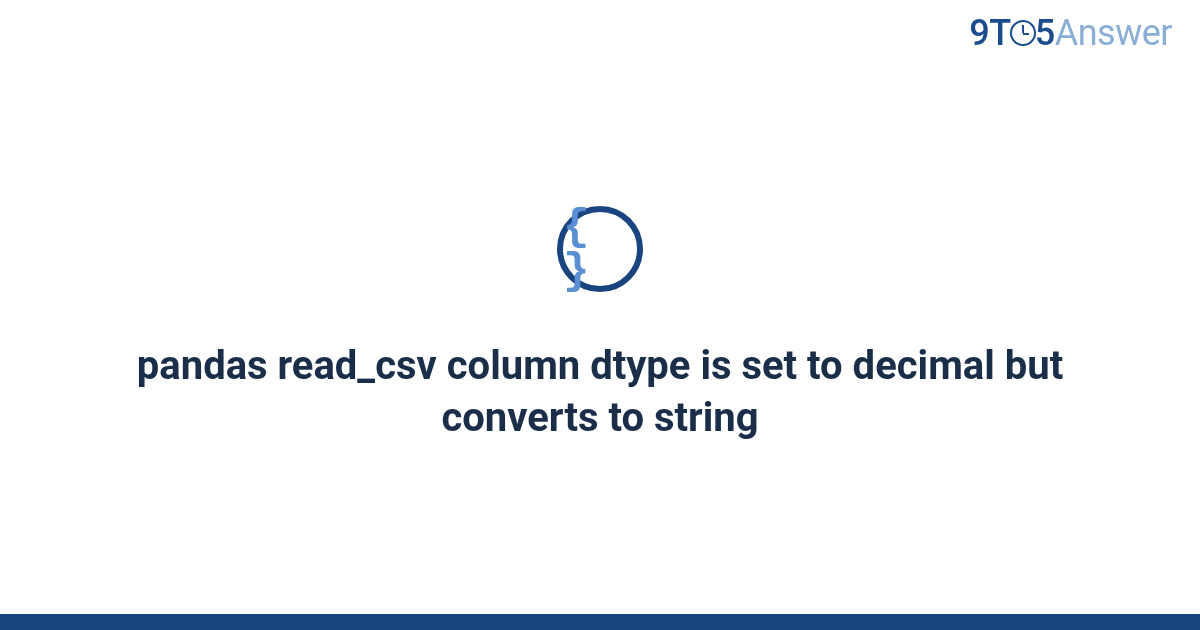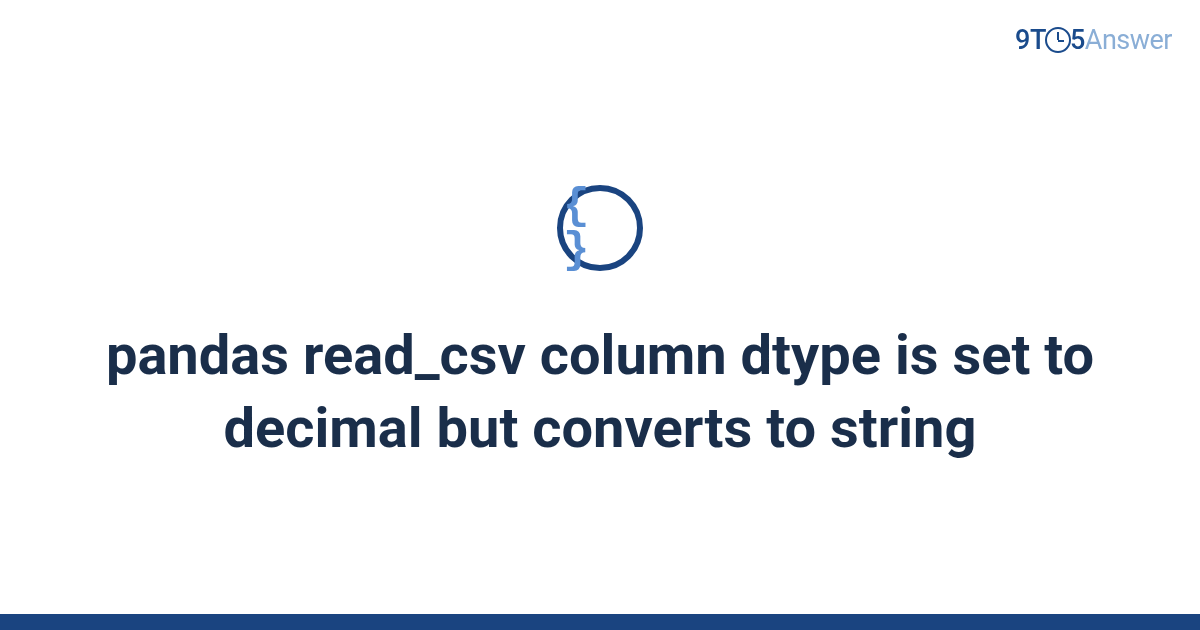--- a/index.html
+++ b/index.html
@@ -10,23 +10,23 @@
     body {
       width: 1200px;
       height: 630px;
       font-family: -apple-system, BlinkMacSystemFont, "Segoe UI", Roboto, "Helvetica Neue", Arial, sans-serif;
       background: #ffffff;
       position: relative;
       overflow: hidden;
     }
     .logo {
       position: absolute;
-      top: 24px;
+      top: 12px;
       right: 28px;
-      font-size: 27px;
+      font-size: 36px;
       font-weight: 400;
       letter-spacing: -0.5px;
     }
     .logo-9t {
       color: #1a4b8c;
       font-weight: 500;
     }
     .logo-clock {
       display: inline-flex;
       align-items: center;
@@ -88,21 +88,21 @@
     }
     .braces {
       font-size: 44px;
       font-weight: 700;
       color: #5a8fd4;
       letter-spacing: 4px;
       font-family: "Courier New", monospace;
       line-height: 1;
     }
     .title {
-      font-size: 56px;
+      font-size: 40px;
       font-weight: 700;
       color: #1a2e4a;
       text-align: center;
       line-height: 1.3;
       max-width: 1000px;
     }
     .bottom-bar {
       position: absolute;
       bottom: 0;
       left: 0;

